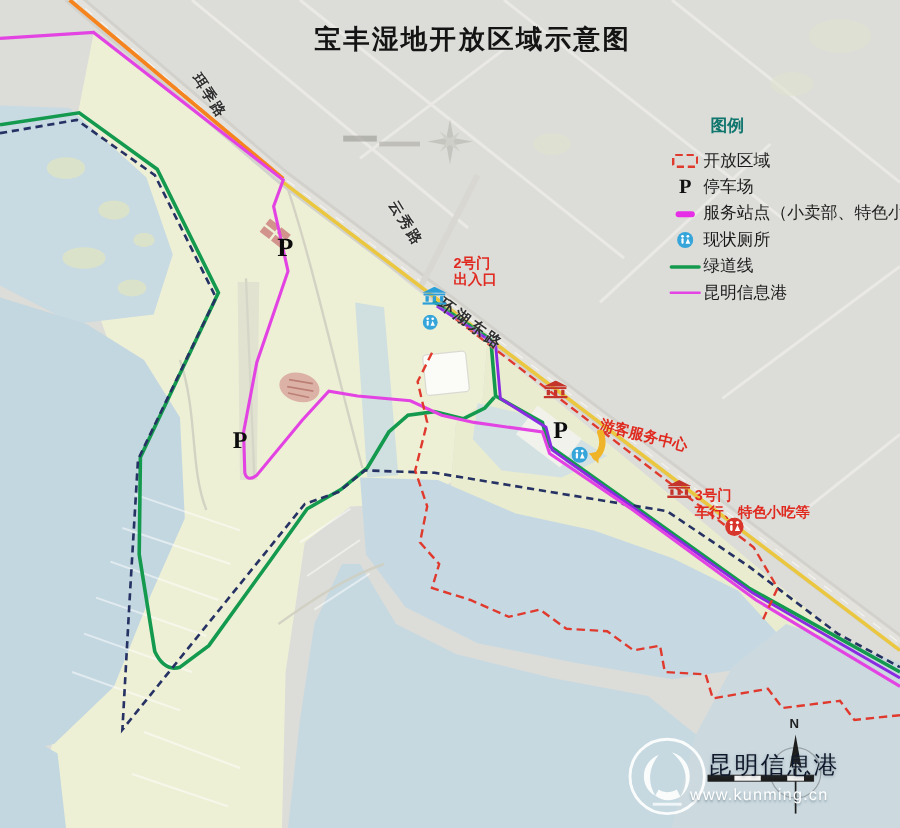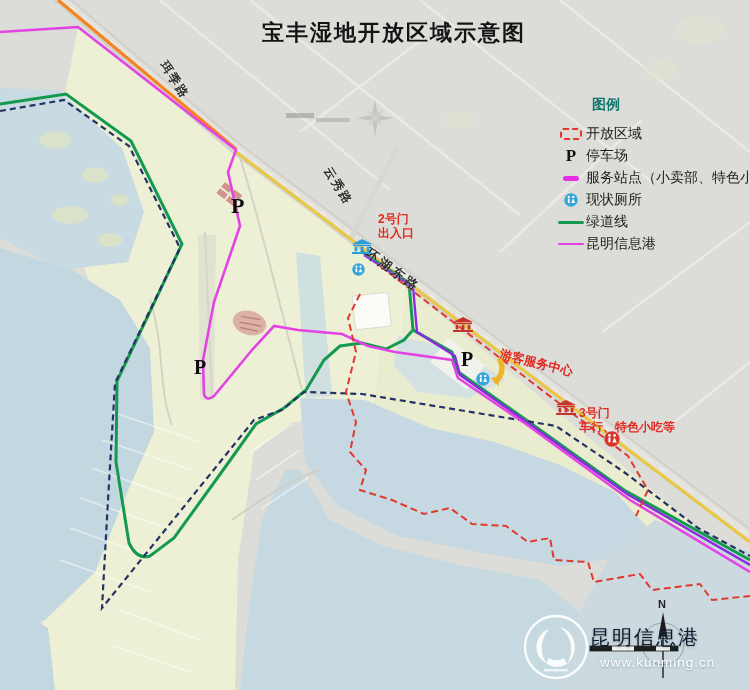--- a/index.html
+++ b/index.html
@@ -293,16 +293,16 @@
 
   <div>
     <svg class="abs" style="left:522px;top:613px;" width="68" height="68" viewBox="0 0 68 68" opacity="0.92">
       <circle cx="34" cy="34" r="31" stroke="#fff" stroke-width="2.4" fill="none"></circle>
       <path d="M27 16 C12 22 10 42 24 50 C17 38 19 26 27 16 Z" fill="#fff"></path>
       <path d="M38 14 C54 18 58 40 45 51 C53 38 50 24 38 14 Z" fill="#fff"></path>
       <path d="M24 50 C30 55 38 55 45 51 L42 45 C37 48 31 48 27 45 Z" fill="#fff"></path>
       <rect x="22" y="56" width="24" height="2.4" fill="#fff" opacity="0.8"></rect>
     </svg>
     <div class="abs wm-title" style="left:590px;top:624px;">昆明信息港</div>
-    <div class="abs wm-url" style="left:600px;top:655px;">www.kunming.cn</div>
+    <div class="abs wm-url" style="left:575px;top:655px;">www.kunming.cn</div>
   </div>
 
 </div>
 
 </body></html>

